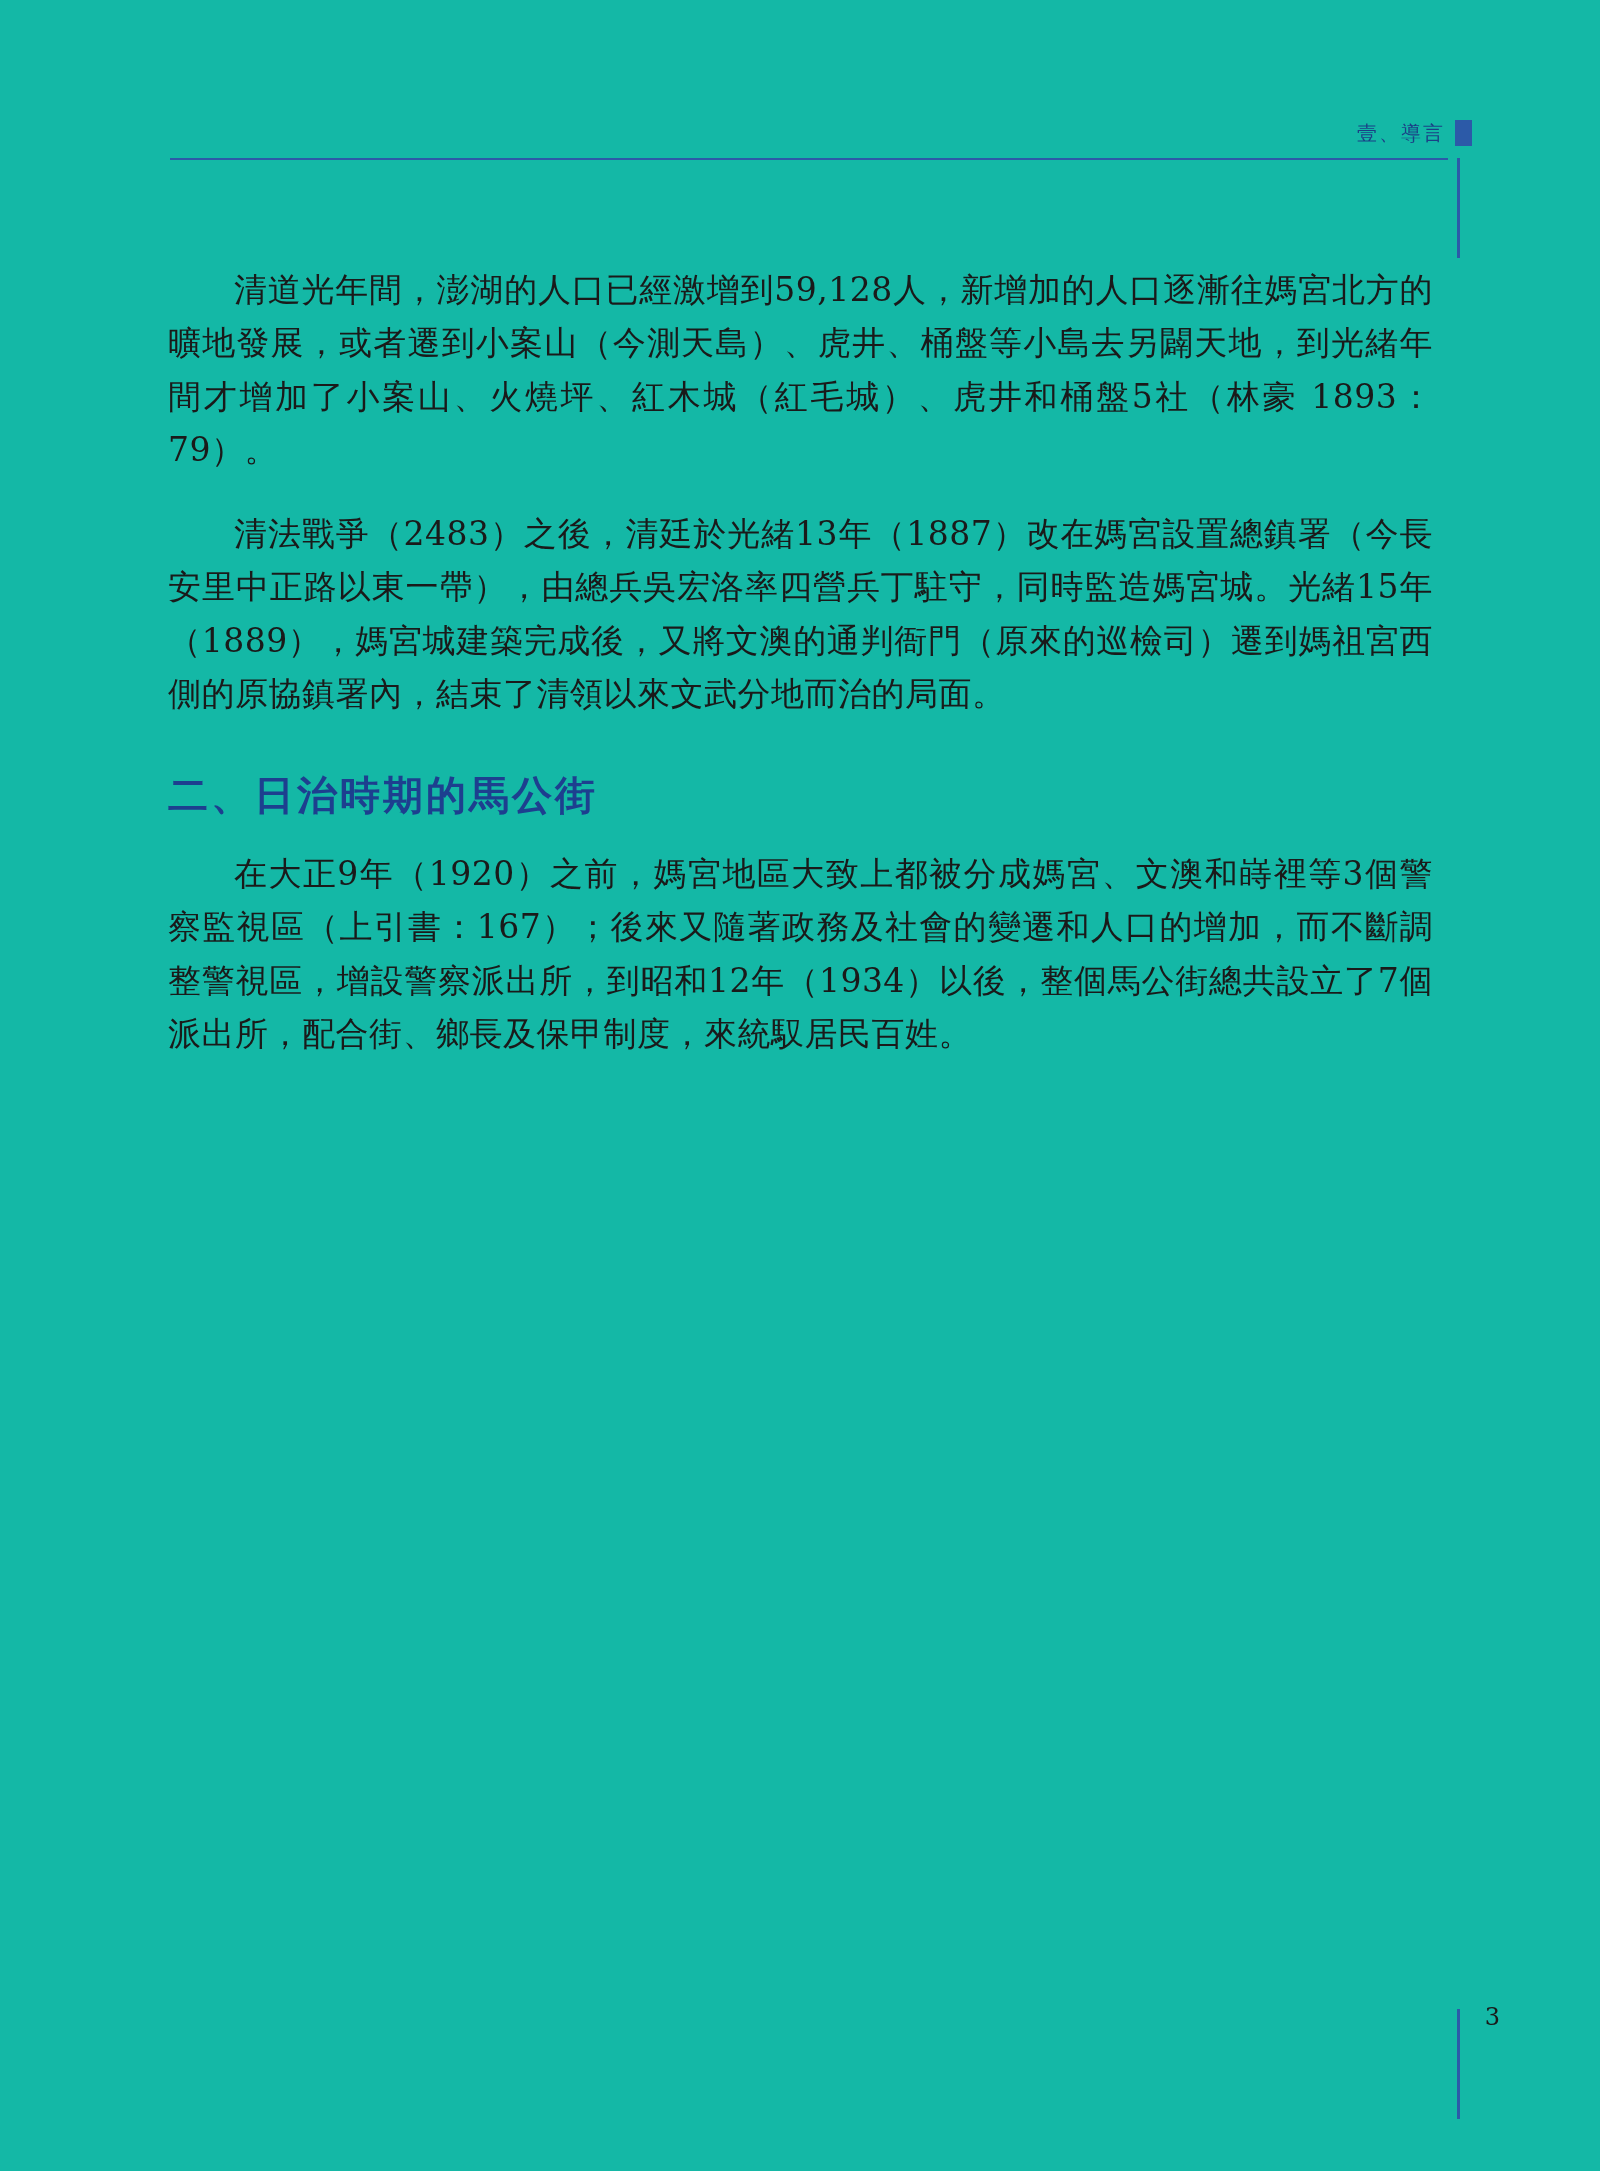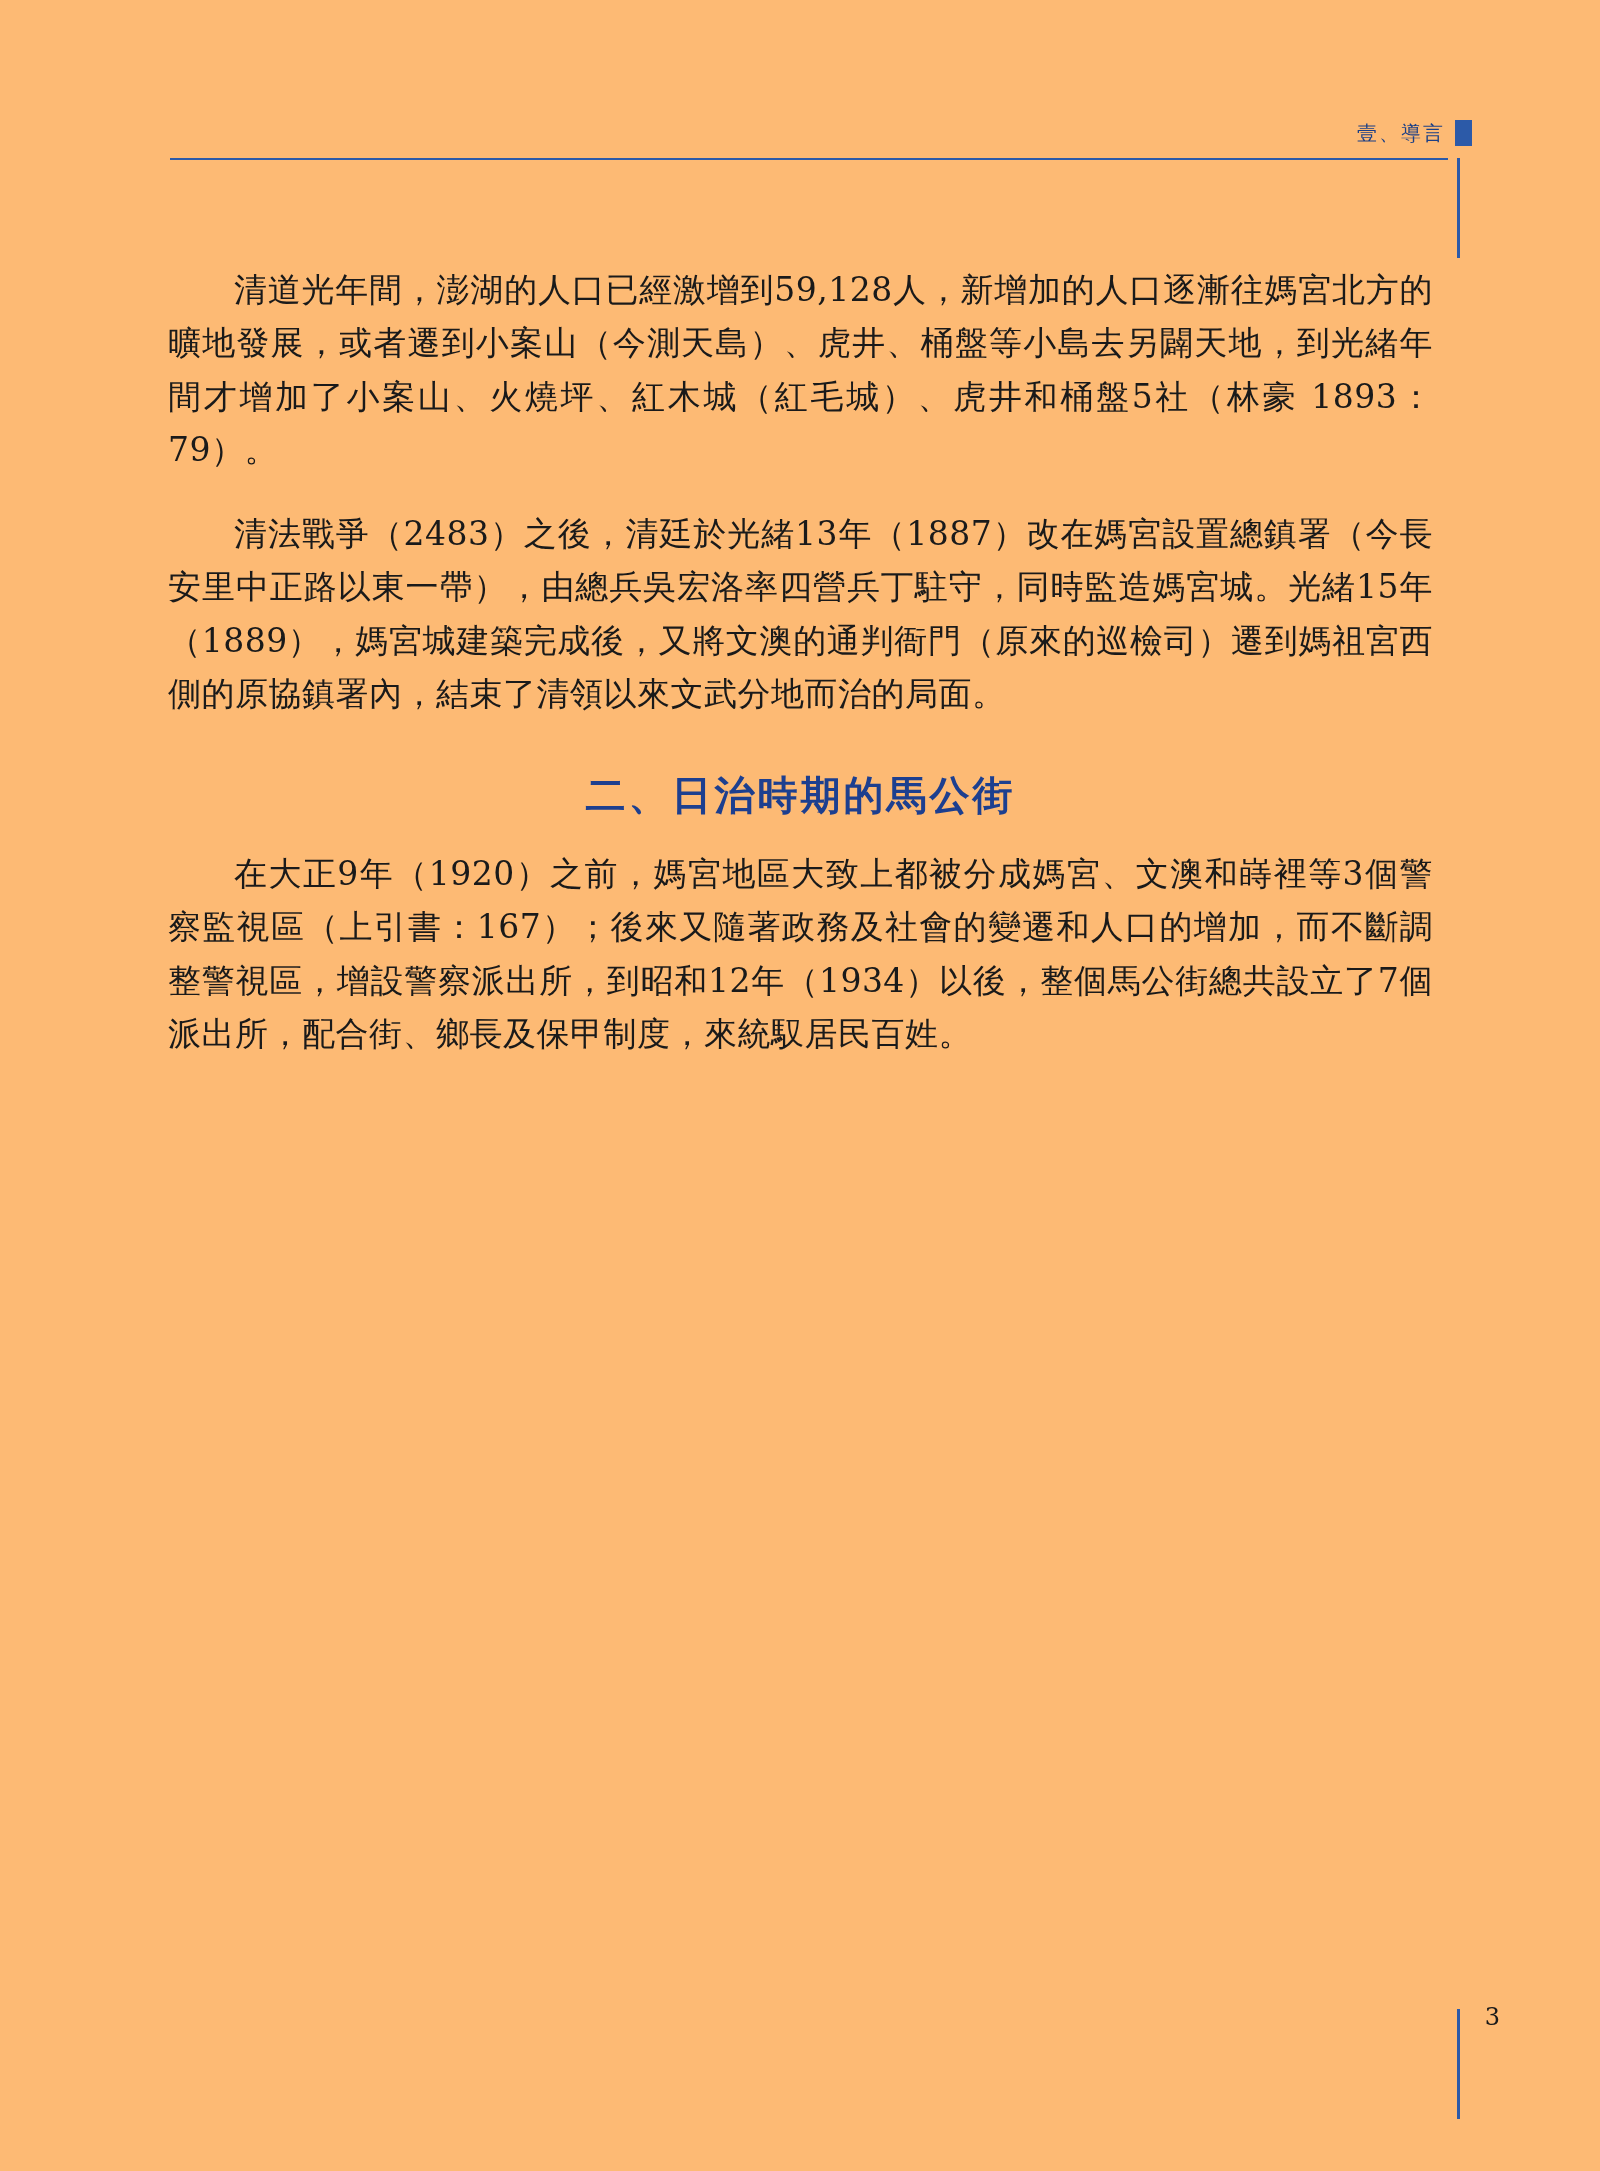--- a/index.html
+++ b/index.html
@@ -4,21 +4,21 @@
 <style>
   html, body {
     margin: 0;
     padding: 0;
     background: #ffffff;
   }
   .page {
     position: relative;
     width: 1600px;
     height: 2171px;
-    background: #fdba74;
+    background: #14b8a6;
     font-family: "DejaVu Serif", "Liberation Serif", serif;
     overflow: hidden;
   }
 
   
   .header {
     position: absolute;
     top: 118px;
     right: 128px;
     display: flex;
@@ -73,21 +73,20 @@
     font-family: "DejaVu Serif", "Liberation Serif", serif;
   }
   h2.section-heading {
     margin: 48px 0 26px 0;
     font-size: 40px;
     font-weight: bold;
     color: #1d3f8f;
     letter-spacing: 3px;
     line-height: 1.3;
     font-family: "DejaVu Serif", "Liberation Serif", serif;
-    text-align: center;
   }
 
   
   .footer-bar {
     position: absolute;
     bottom: 52px;
     right: 140px;
     width: 3px;
     height: 110px;
     background: #2c5aa8;

